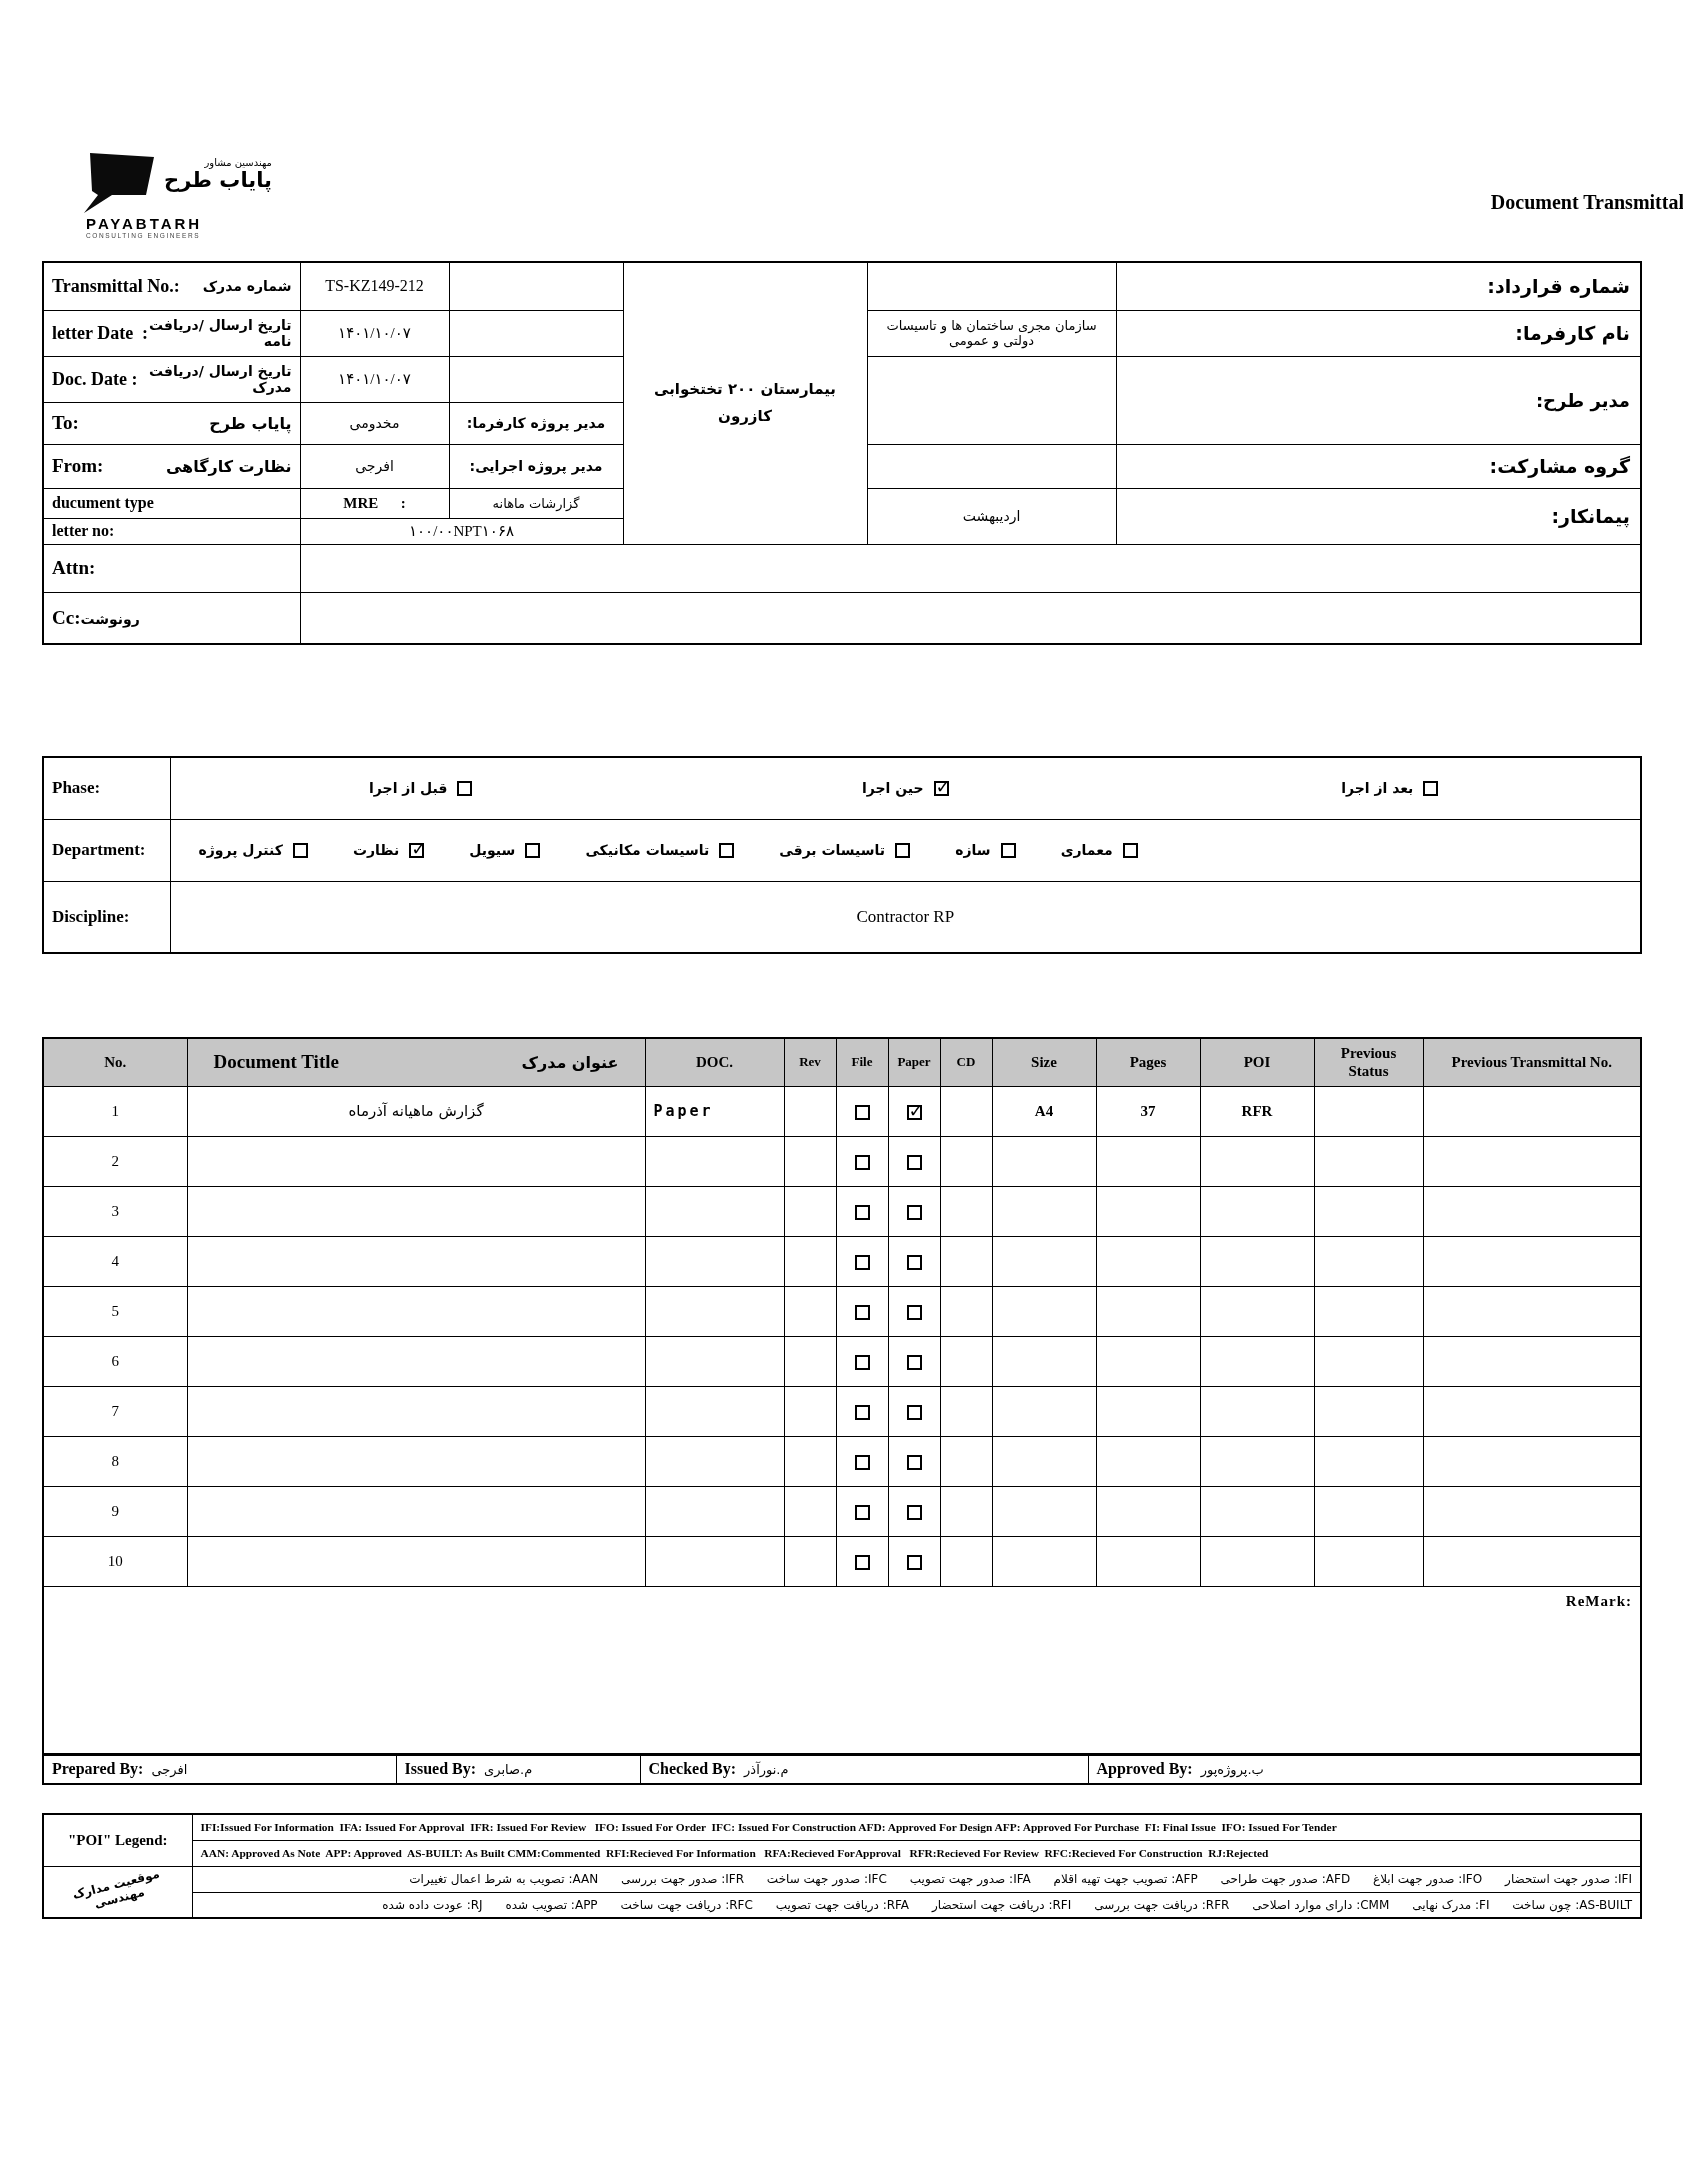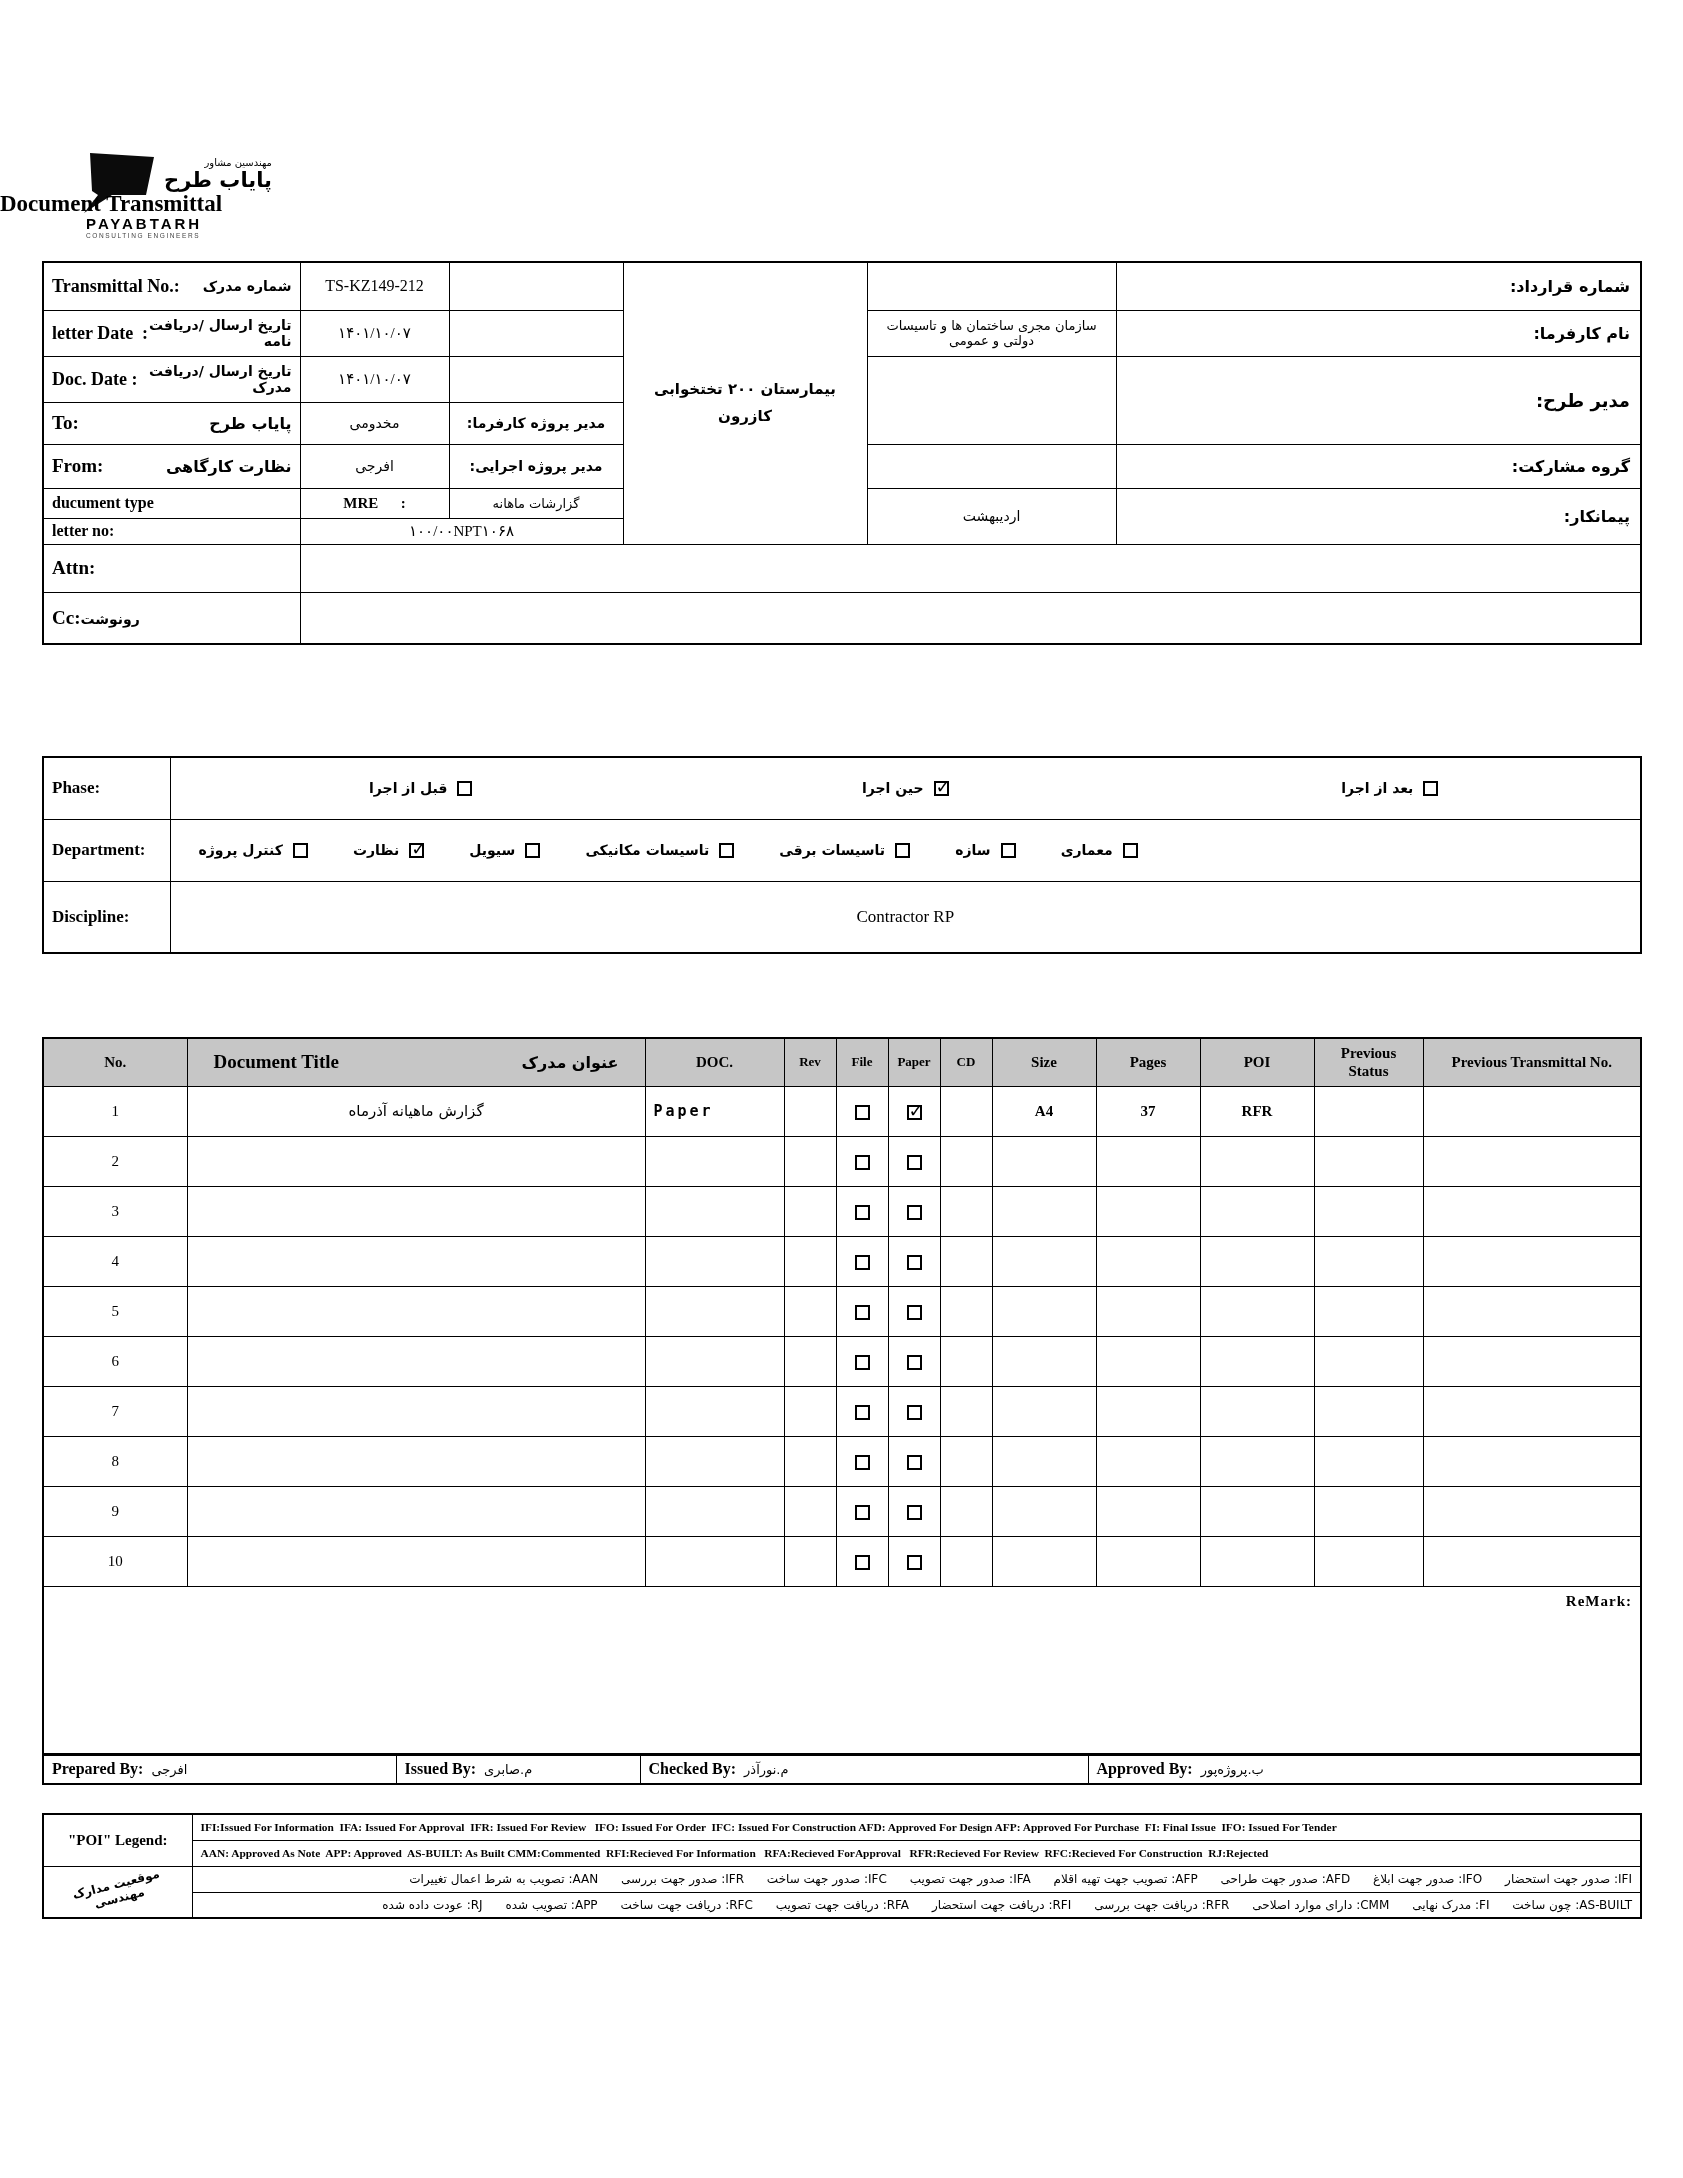--- a/index.html
+++ b/index.html
@@ -12,36 +12,36 @@
 
   
   .brand { position:absolute; left:82px; top:151px; width:229px; }
   .brand-top { display:flex; align-items:flex-start; gap:8px; }
   .brand-fa { display:flex; flex-direction:column; align-items:flex-end; padding-top:6px; }
   .brand-tagline { font-size:10px; font-family:"DejaVu Sans",sans-serif; }
   .brand-name-fa { font-size:21px; font-weight:bold; font-family:"DejaVu Sans",sans-serif; }
   .brand-en { margin-top:2px; padding-left:4px; }
   .brand-name-en { font-size:15px; font-weight:bold; letter-spacing:3px; font-family:"Liberation Sans",sans-serif; }
   .brand-sub-en { font-size:6.5px; letter-spacing:1.6px; color:#444; font-family:"Liberation Sans",sans-serif; }
-  .doc-title { position:absolute; left:0; top:191px; width:100%; text-align:left;
-               font-size:23px; font-weight:bold; }
+  .doc-title { position:absolute; left:0; top:191px; width:100%; text-align:right;
+               font-size:20px; font-weight:bold; }
 
   
   table { border-collapse:collapse; width:100%; table-layout:fixed; }
   table.frame { border:2.5px solid #000; }
   td { border:1.5px solid #000; padding:2px 8px; vertical-align:middle; font-size:15px; overflow:hidden; }
   .c { text-align:center; }
   .b { font-weight:bold; }
   .split { display:flex; justify-content:space-between; align-items:center; }
   .en-lbl { font-weight:bold; font-size:18px; white-space:pre; }
   .en-lbl.big { font-size:19px; }
   .fa-lbl { font-weight:bold; font-size:14px; font-family:"DejaVu Sans",sans-serif; direction:rtl; }
   .fa-lbl.big { font-size:16px; }
   .fa-val { font-size:14px; font-family:"DejaVu Sans",sans-serif; direction:rtl; text-align:center; }
-  .fa-r { font-weight:bold; font-size:16px; font-family:"DejaVu Sans",sans-serif; direction:rtl; text-align:right; padding-right:10px; }
+  .fa-r { font-weight:bold; font-size:19px; font-family:"DejaVu Sans",sans-serif; direction:rtl; text-align:right; padding-right:10px; }
   .small-fa { font-size:13px; font-family:"DejaVu Sans",sans-serif; direction:rtl; text-align:center; }
   .val { font-size:16px; }
   .ltr { direction:ltr; text-align:center; font-size:15px; }
   .proj { font-weight:bold; font-size:15px; font-family:"DejaVu Sans",sans-serif; direction:rtl; text-align:center; line-height:1.8; }
 
   
   .hdr-table { top:261px; }
 
   
   .cb { display:inline-block; width:15px; height:15px; border:2px solid #000; position:relative;

